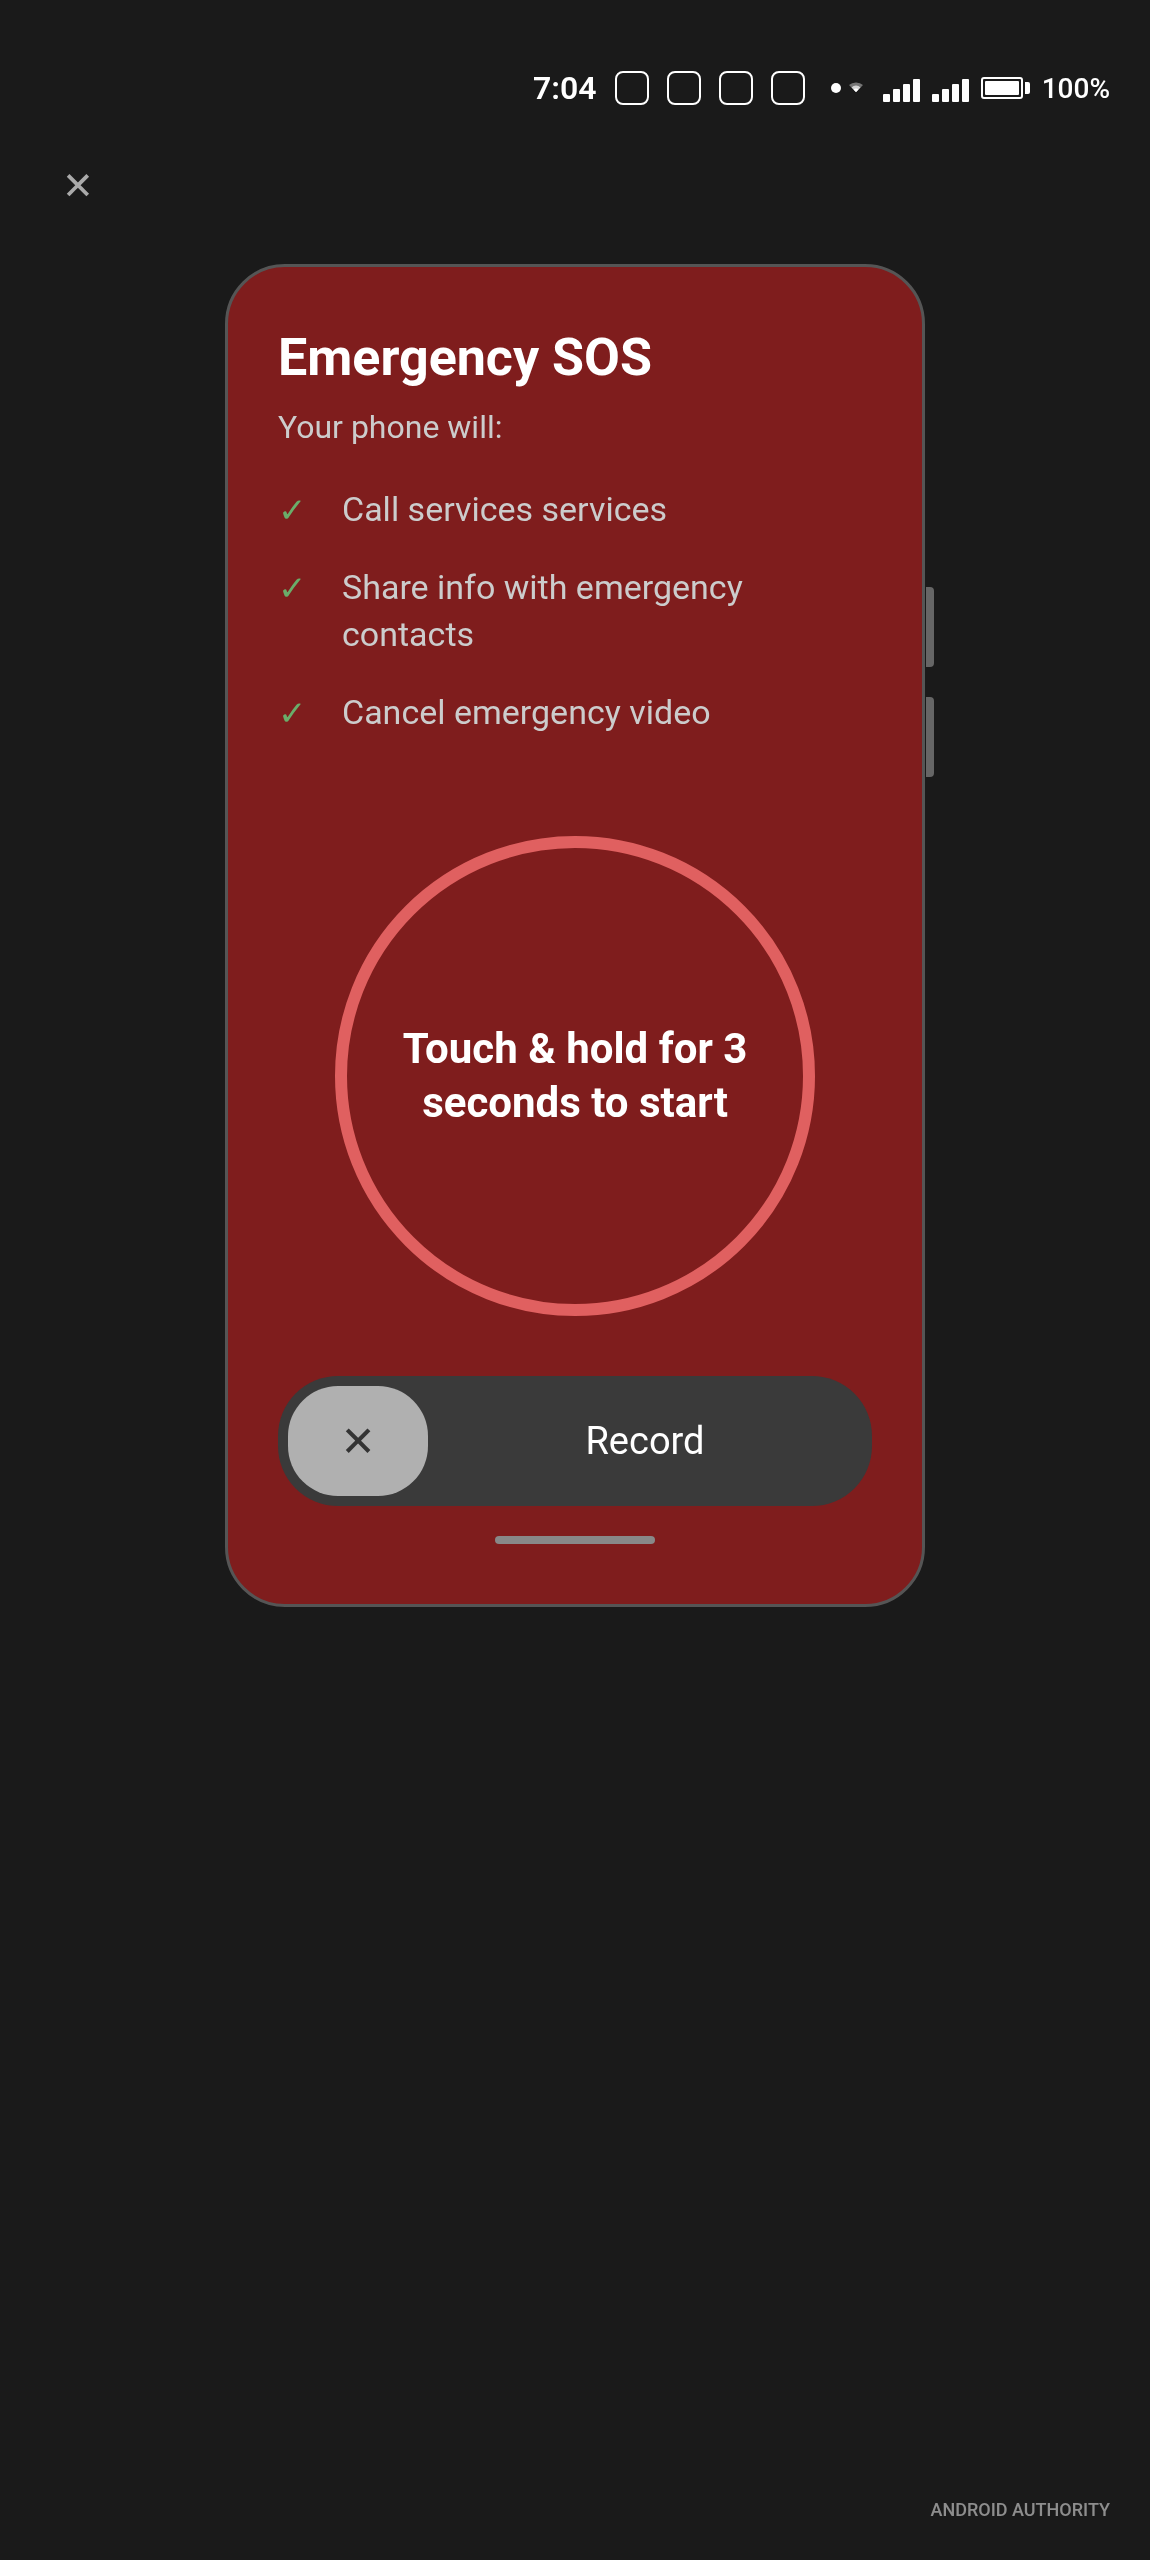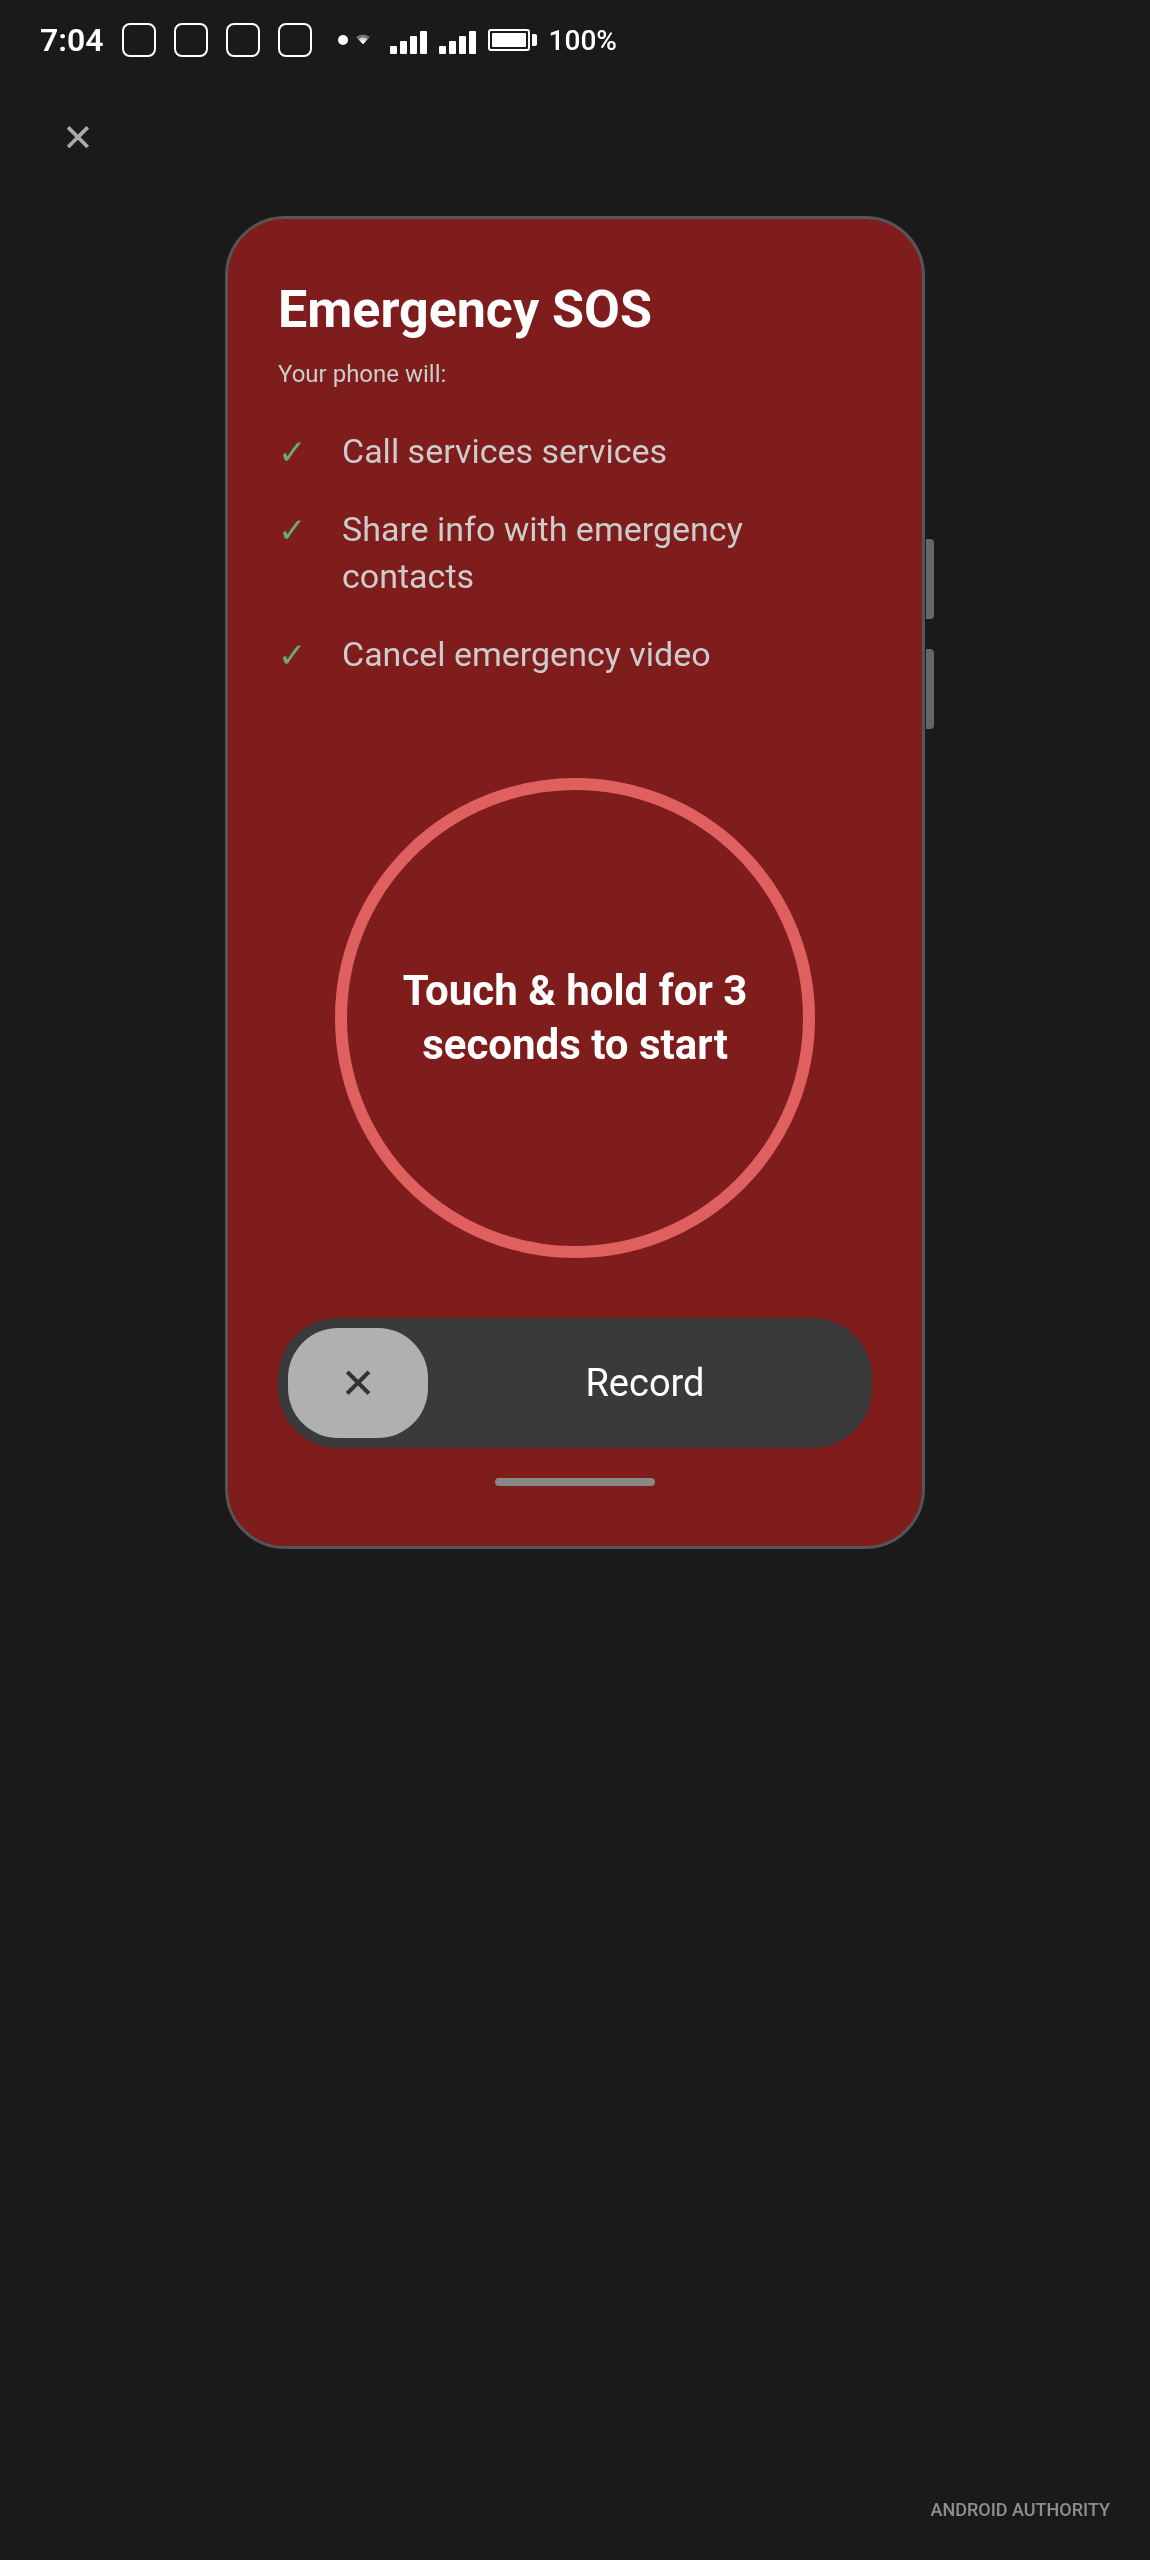--- a/index.html
+++ b/index.html
@@ -15,25 +15,26 @@
       position: relative;
       overflow: hidden;
     }
 
     
     .status-bar {
       width: 100%;
       height: 80px;
       display: flex;
       align-items: center;
-      justify-content: flex-start;
+      justify-content: flex-end;
       padding: 0 40px;
       color: white;
       font-size: 28px;
       font-weight: 500;
+      margin-top: 48px;
     }
 
     .status-left {
       display: flex;
       align-items: center;
       gap: 18px;
     }
 
     .status-time {
       font-size: 32px;
@@ -120,21 +121,21 @@
     
     .title {
       font-size: 52px;
       font-weight: 700;
       color: #ffffff;
       margin-bottom: 20px;
     }
 
     
     .subtitle {
-      font-size: 24px;
+      font-size: 32px;
       color: #cccccc;
       margin-bottom: 40px;
     }
 
     
     .checklist {
       display: flex;
       flex-direction: column;
       gap: 30px;
       margin-bottom: 60px;

